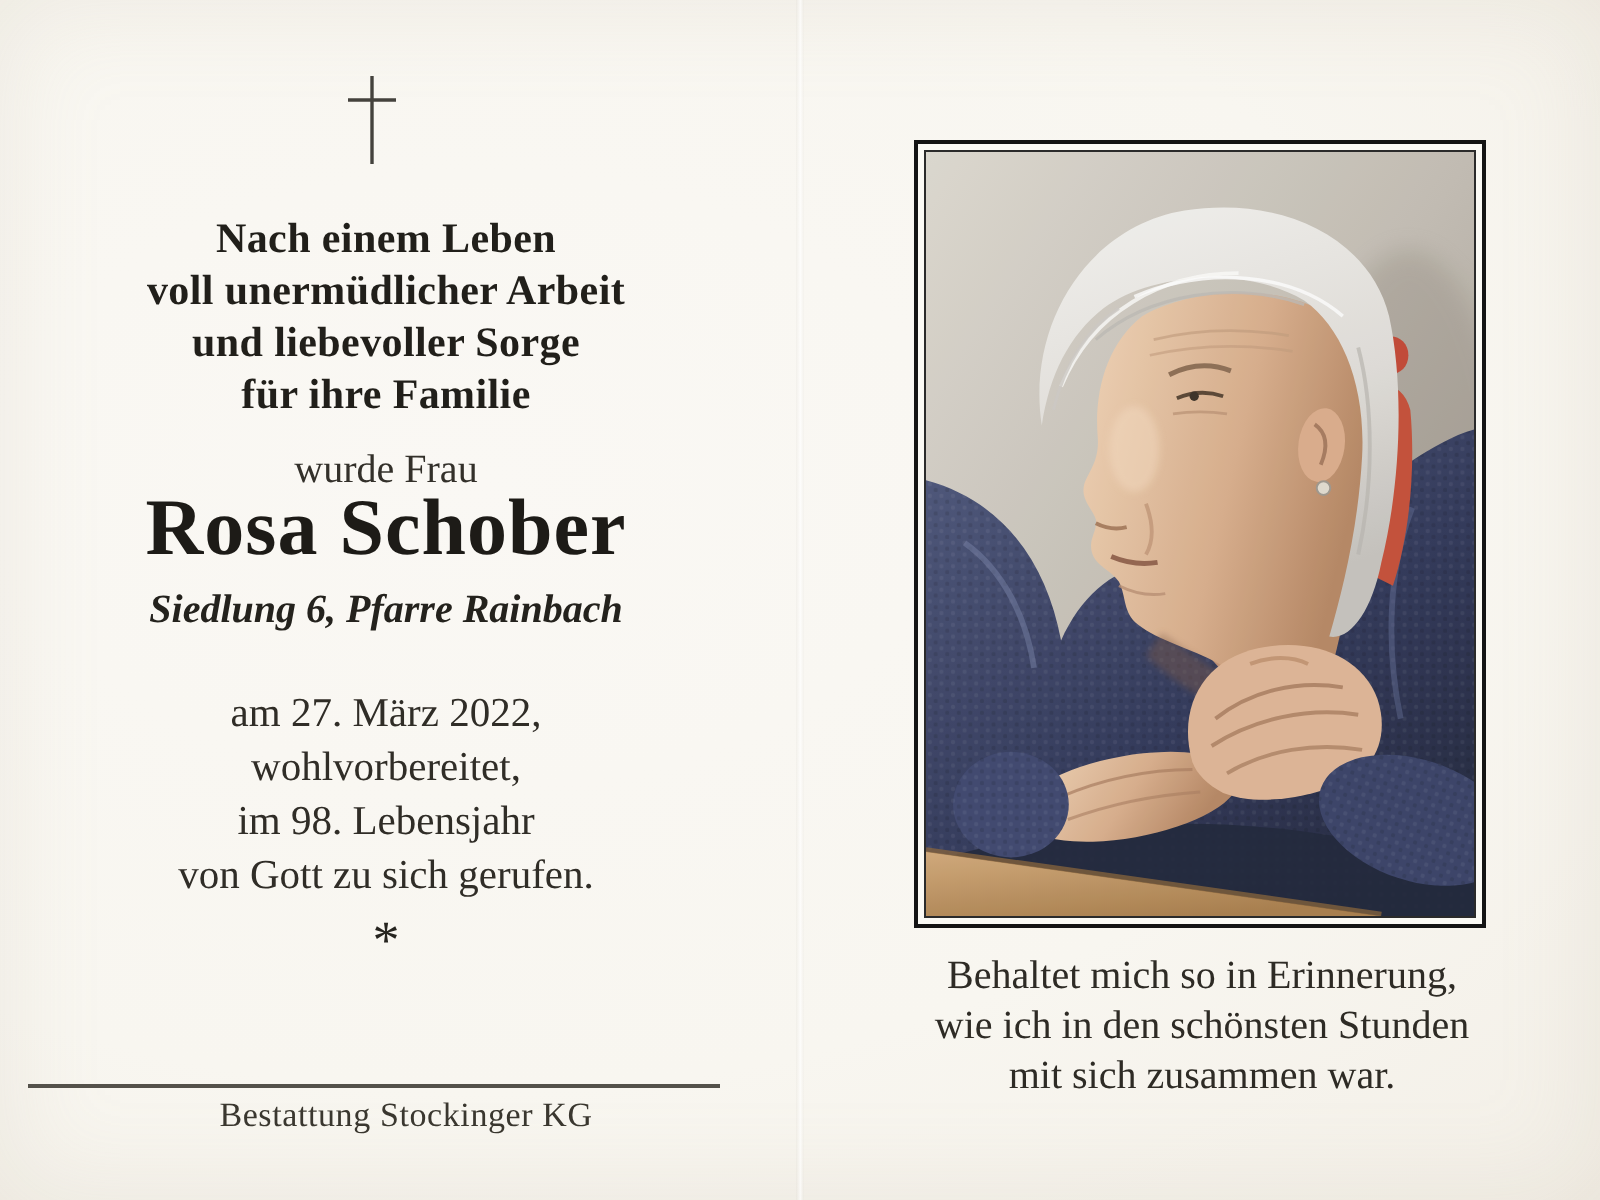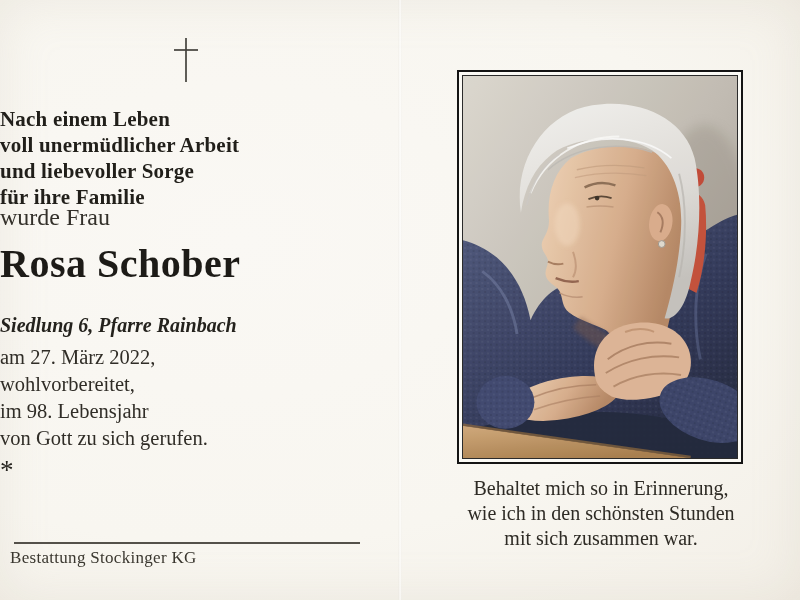--- a/index.html
+++ b/index.html
@@ -9,26 +9,26 @@
     background:radial-gradient(ellipse at 30% 40%, #faf8f4 0%, #f8f6f0 60%, #f3efe7 100%);
     font-family:"Liberation Serif","DejaVu Serif",serif;
     color:#2b2822;
     box-shadow:inset 0 0 50px rgba(190,178,155,0.18);
   }
   .fold{
     position:absolute;left:398px;top:0;width:4px;height:600px;
     background:linear-gradient(to right, rgba(120,110,90,0.05), rgba(255,255,255,0.65) 55%, rgba(120,110,90,0.04));
   }
   .left-page{position:absolute;left:0;top:0;width:374px;height:600px;}
-  .left-page .blk{position:absolute;left:0;width:100%;}
+  .left-page .blk{position:absolute;left:0;width:100%;text-align:center;padding-left:6px;}
   .cross{position:absolute;left:173px;top:36px;}
   .intro{top:106px;font-weight:bold;font-size:21px;line-height:26px;color:#211f1a;letter-spacing:0.2px;}
-  .leadin{top:204px;font-size:24px;color:#33302a;}
+  .leadin{top:224px;font-size:20px;color:#33302a;}
   .name{top:240px;font-size:40px;font-weight:bold;color:#1d1b17;letter-spacing:0.5px;}
-  .origin{top:294px;font-size:20px;font-weight:bold;font-style:italic;color:#24221d;margin-top:20px;}
+  .origin{top:294px;font-size:20px;font-weight:bold;font-style:italic;color:#24221d;}
   .passing{top:344px;font-size:20.5px;line-height:27px;color:#302d27;}
   .asterisk{top:455px;font-size:27px;color:#26241f;}
   .rule{position:absolute;top:542px;left:14px;width:346px;height:0;border-top:2px solid #54514a;}
   .funeral{top:548px;font-size:17px;color:#3a372f;letter-spacing:0.3px;margin-left:10px;}
 
   .right-page{position:absolute;left:400px;top:0;width:400px;height:600px;}
   .photo-frame{
     position:absolute;left:57px;top:70px;width:286px;height:394px;
     box-sizing:border-box;border:2px solid #141414;background:#fbfaf5;padding:3px;
   }

